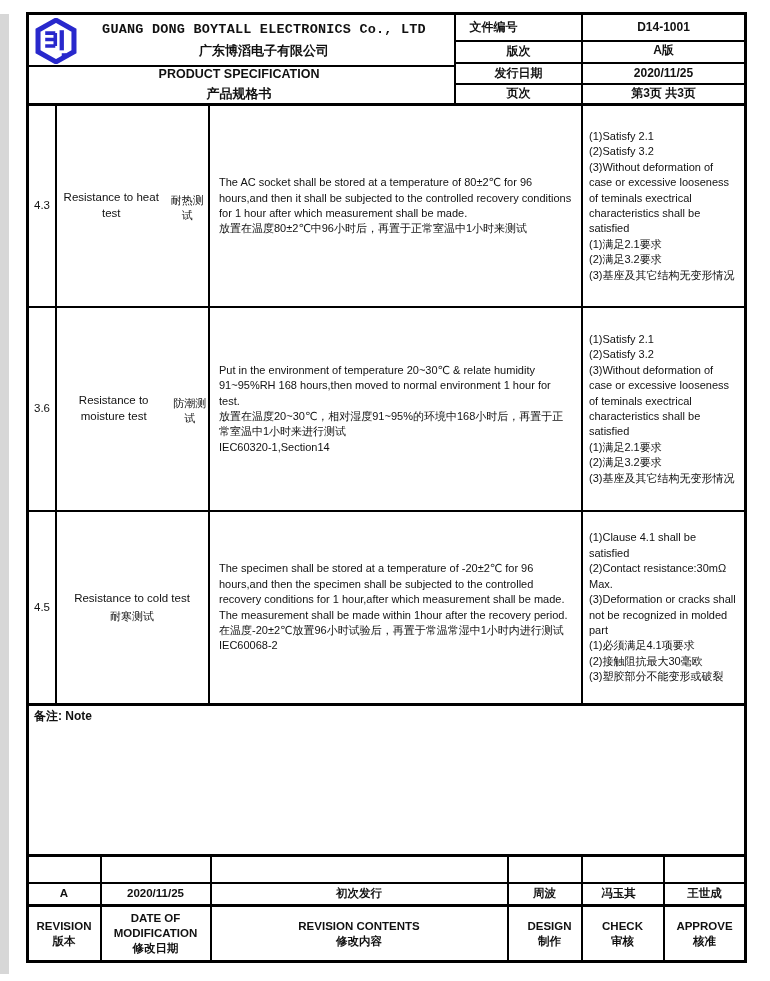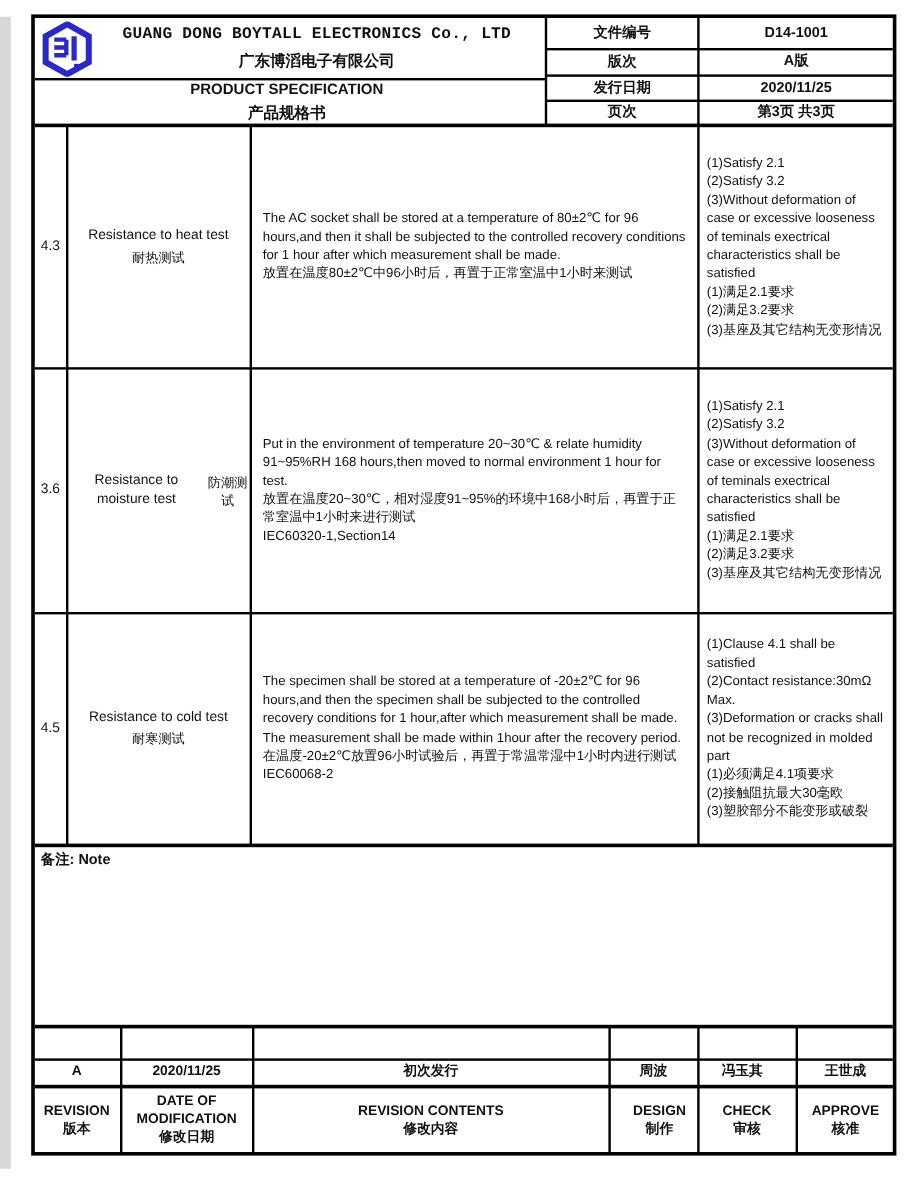--- a/index.html
+++ b/index.html
@@ -99,35 +99,35 @@
   <div class="cell" style="left:44px;top:0;width:382px;height:50px;flex-direction:column">
     <div class="company-en">GUANG DONG BOYTALL ELECTRONICS Co., LTD</div>
     <div class="company-cn">广东博滔电子有限公司</div>
   </div>
 
   <div class="cell" style="left:0;top:51px;width:420px;height:37px;flex-direction:column">
     <div class="title-en">PRODUCT SPECIFICATION</div>
     <div class="title-cn">产品规格书</div>
   </div>
 
-  <div class="cell info-label" style="left:427px;top:0;width:125px;height:25px">文件编号</div>
+  <div class="cell info-label" style="left:402px;top:0;width:125px;height:25px">文件编号</div>
   <div class="cell info-value" style="left:554px;top:0;width:161px;height:25px">D14-1001</div>
 
   <div class="cell info-label" style="left:427px;top:26px;width:125px;height:21px">版次</div>
   <div class="cell info-value" style="left:554px;top:26px;width:161px;height:19px">A版</div>
 
   <div class="cell info-label" style="left:427px;top:48px;width:125px;height:20px">发行日期</div>
   <div class="cell info-value" style="left:554px;top:48px;width:161px;height:20px">2020/11/25</div>
 
   <div class="cell info-label" style="left:427px;top:69px;width:125px;height:19px">页次</div>
   <div class="cell info-value" style="left:554px;top:69px;width:161px;height:19px">第3页  共3页</div>
 
   <div>
     <div class="cell no-cell" style="left:0;top:91px;width:26px;height:200px">4.3</div>
-    <div class="cell" style="left:27px;top:91px;width:152px;height:200px;flex-direction:column">
+    <div class="cell" style="left:27px;top:91px;width:152px;height:200px;flex-direction:row">
       <div class="name-en">Resistance to heat test</div>
       <div class="name-cn">耐热测试</div>
     </div>
     <div class="cell textblock desc" style="left:181px;top:91px;width:371px;height:200px">The AC socket shall be stored at a temperature of 80±2℃ for 96 hours,and then it shall be subjected to the controlled recovery conditions for 1 hour after which measurement shall be made.
 放置在温度80±2℃中96小时后，再置于正常室温中1小时来测试</div>
     <div class="cell textblock crit" style="left:554px;top:91px;width:161px;height:200px">(1)Satisfy 2.1
 (2)Satisfy 3.2
 (3)Without deformation of case or excessive looseness of teminals exectrical characteristics shall be satisfied
 (1)满足2.1要求
 (2)满足3.2要求

